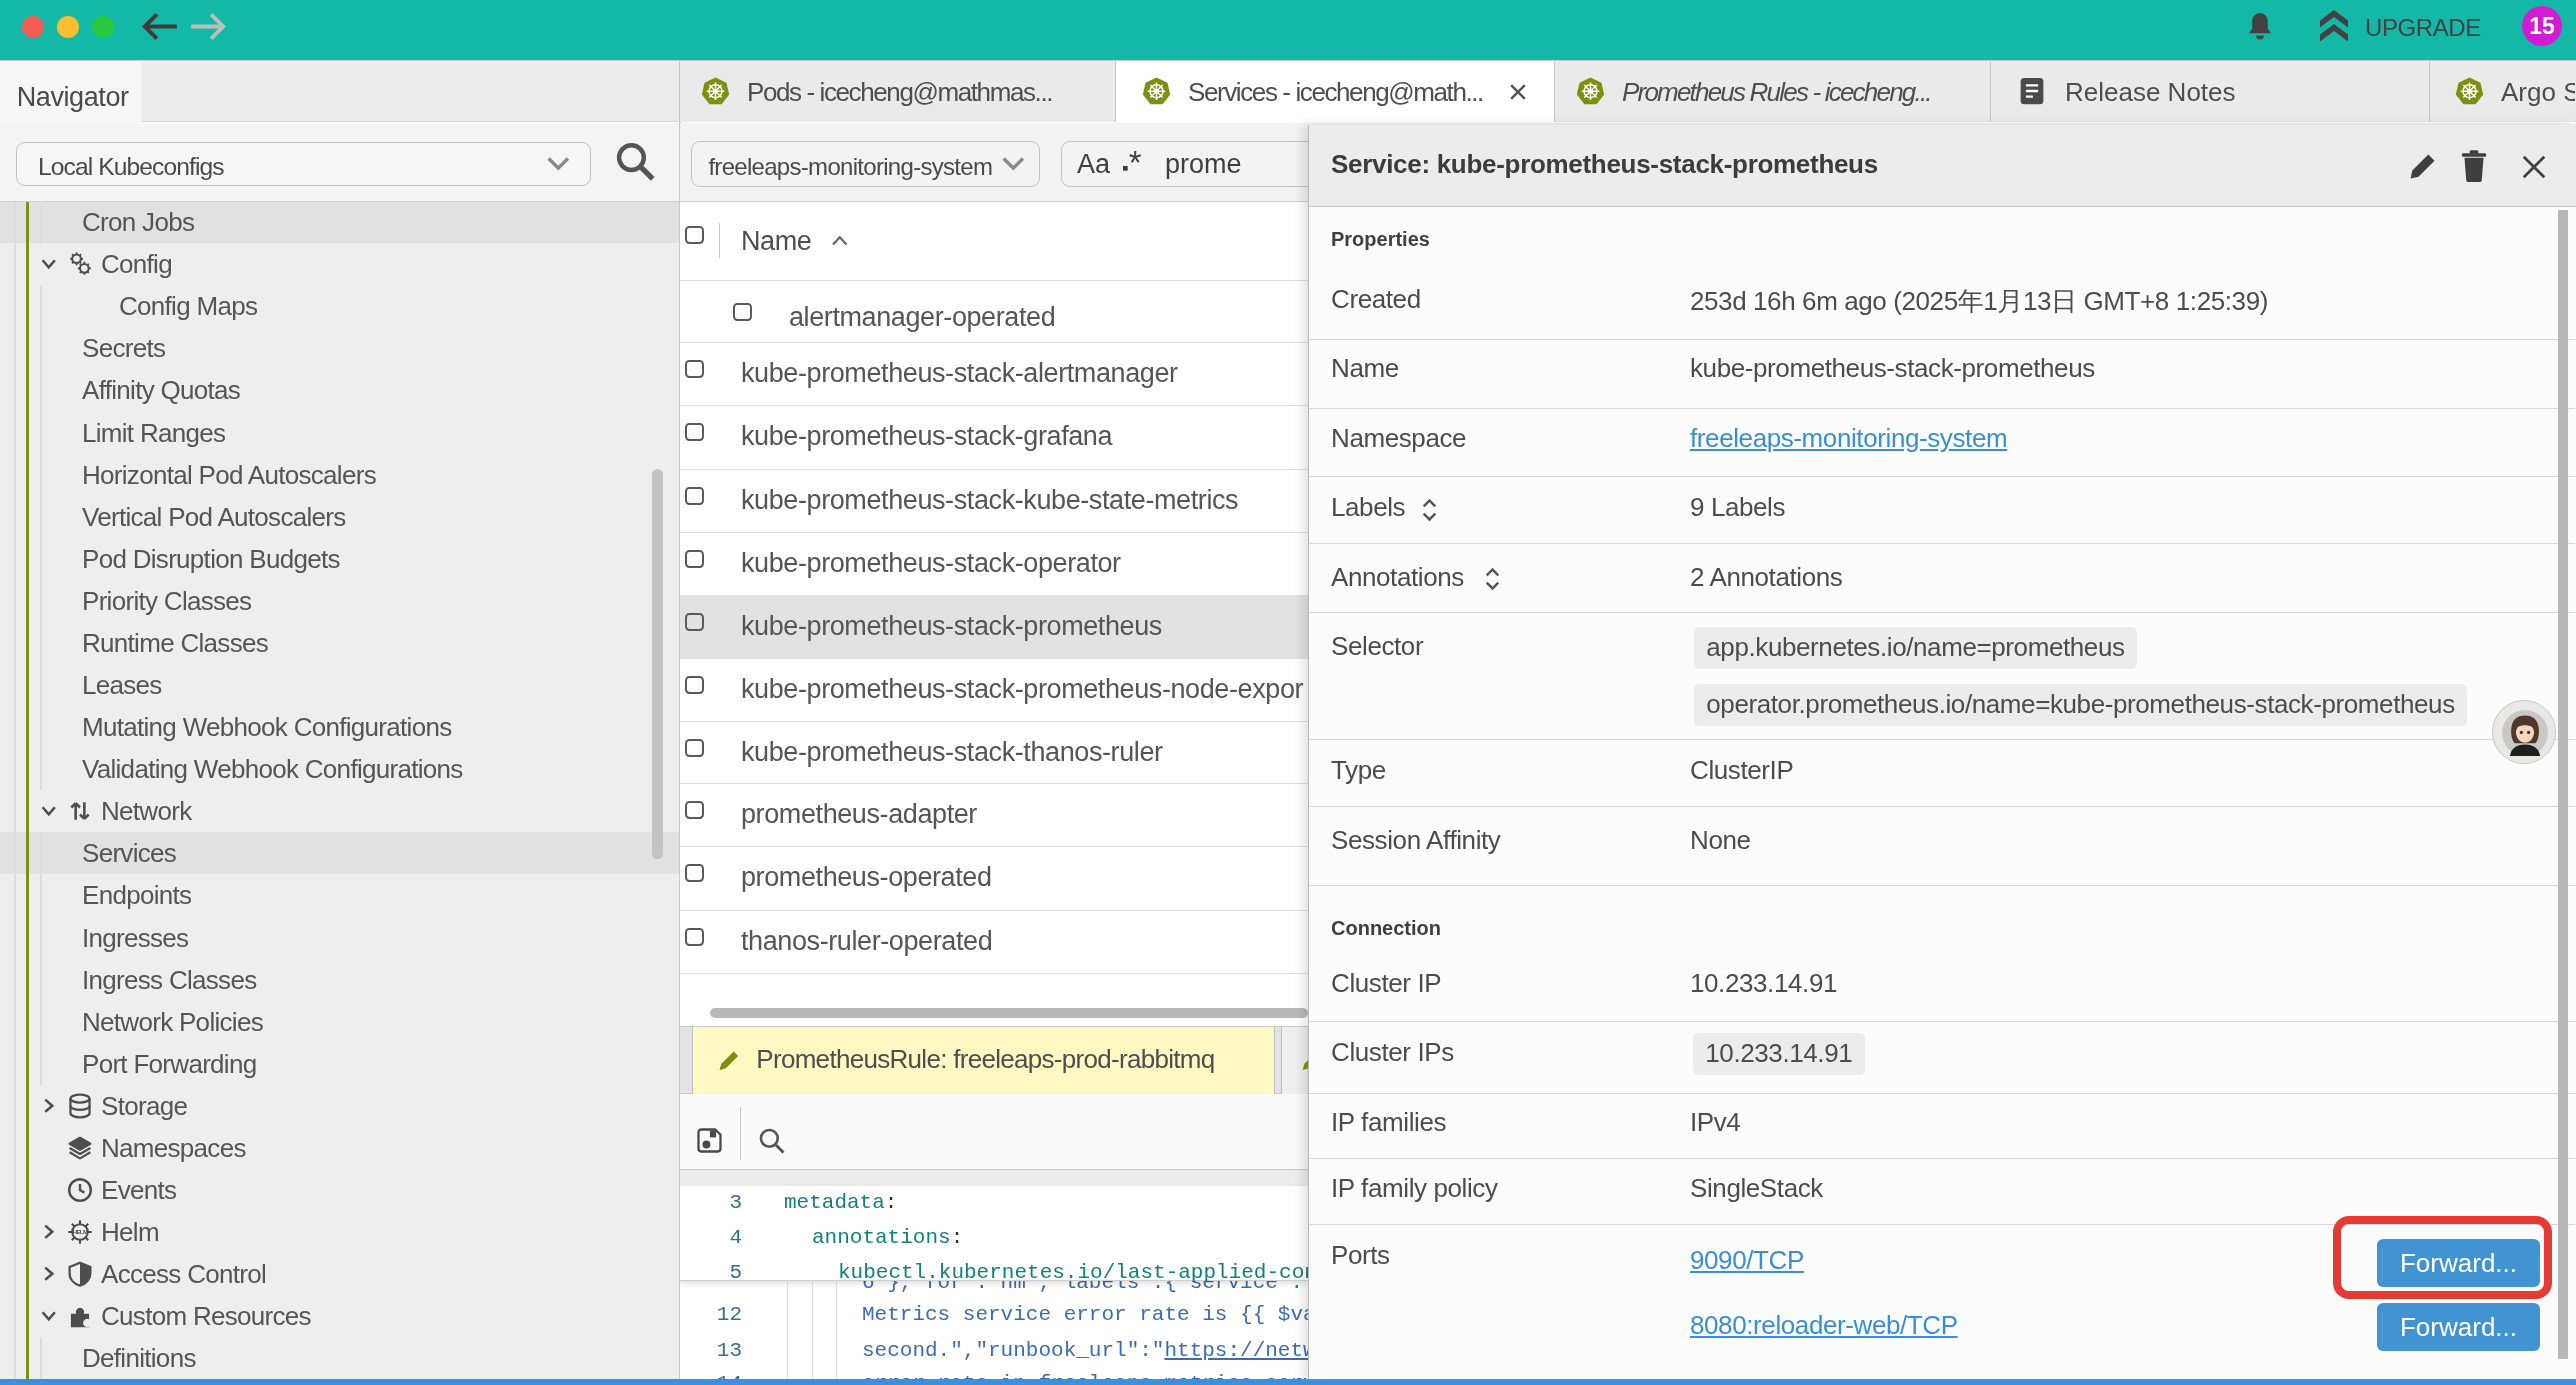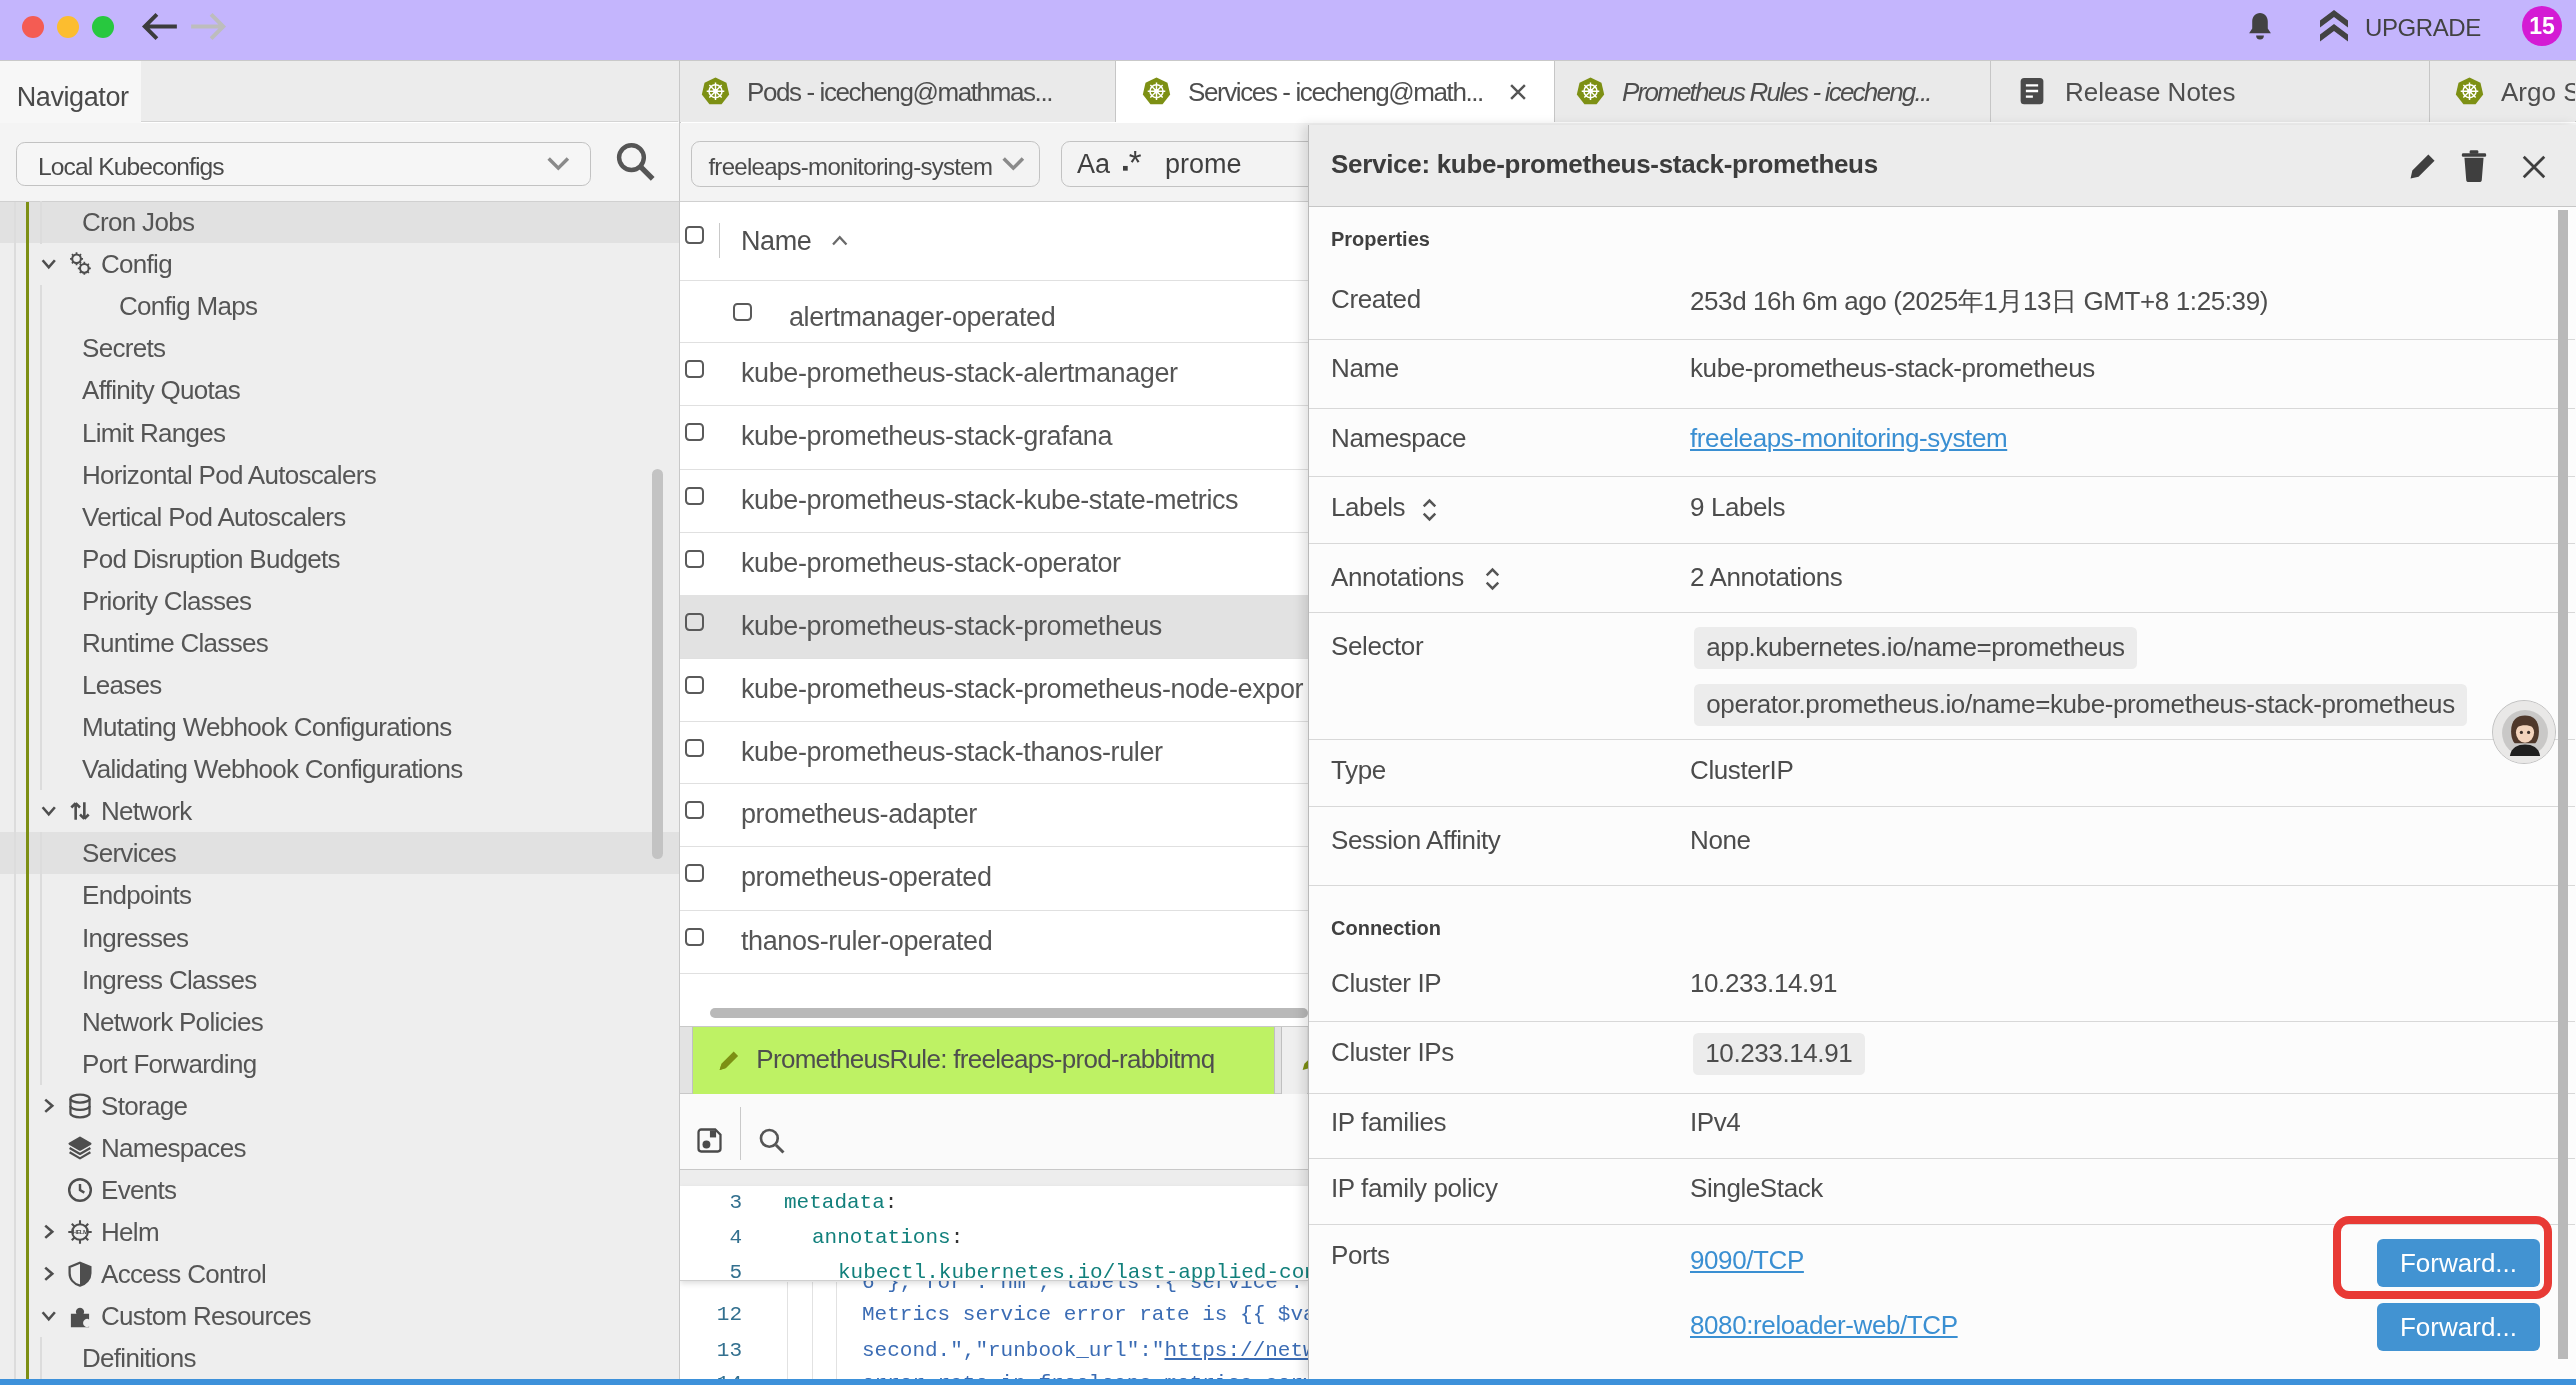--- a/index.html
+++ b/index.html
@@ -2,21 +2,21 @@
 <html style="font-size:14px"><head>
 <meta charset="utf-8">
 <style>
   * { margin:0; padding:0; box-sizing:border-box; }
   html,body { width:2576px; height:1385px; overflow:hidden; }
   body { font-family:"Liberation Sans", sans-serif; color:#4f4f4f; background:#fff; }
   #app { position:absolute; top:0; left:0; width:2576px; height:1385px; overflow:hidden; }
   .abs { position:absolute; }
 
   
-  #titlebar { top:0; left:0; width:2576px; height:60px; background:#c4b5fd; }
+  #titlebar { top:0; left:0; width:2576px; height:60px; background:#14b8a6; }
   .tl { border-radius:50%; width:22px; height:22px; top:16px; }
 
   
   #navheader { top:61px; left:0; width:679px; height:61px; background:#ececec; }
   #navheader .white { position:absolute; left:0; top:0; width:141px; height:62px; background:#f7f7f7; }
   #navheader .label { position:absolute; left:16.7px; top:21px; font-size:27px; letter-spacing:-0.4px; color:#4a4a4a; }
   #navheader .bline { position:absolute; left:141px; top:60px; width:537px; height:0.9px; background:#d4d4d4; }
 
   
   #tabstrip { top:61px; left:680px; width:1896px; height:61px; background:#eaeaea; }
@@ -424,21 +424,21 @@
     <div class="trow" style="top:708px; height:63px; line-height:63px;">
         <div class="cb" style="top:17.5px;"></div>
         <div class="nm">thanos-ruler-operated</div>
       </div>
     <div class="rborder" style="top:771px;"></div>
   </div>
   <div id="hscroll" class="abs"></div>
 
   <div id="dock" class="abs">
     <div style="position:absolute; left:0; top:0; width:628px; height:68px; background:#e3e3e3; border-top:0.9px solid #c8c8c8; border-bottom:0.9px solid #c8c8c8;"></div>
-    <div style="position:absolute; left:12.3px; top:0.9px; width:583px; height:67px; background:#bef264; border-left:0.9px solid #c0c0c0; border-right:0.9px solid #c0c0c0;">
+    <div style="position:absolute; left:12.3px; top:0.9px; width:583px; height:67px; background:#fef9c3; border-left:0.9px solid #c0c0c0; border-right:0.9px solid #c0c0c0;">
       <svg style="position:absolute; left:24px; top:21px;" width="24.6" height="24.6" viewBox="0 0 28 28">
           <path d="M3 25 L5 18 L19 4 L24 9 L10 23 Z M19 4 L24 9" fill="#7d9014"></path>
           <path d="M3 25 L9 23 L5 19 Z" fill="#7d9014"></path>
         </svg>
       <div style="position:absolute; left:63px; top:17.5px; font-size:26px; letter-spacing:-0.7px; color:#4e4e4e; white-space:nowrap;">PrometheusRule: freeleaps-prod-rabbitmq</div>
     </div>
     <div style="position:absolute; left:601px; top:0.9px; width:26px; height:67px; background:#efefef; border-left:0.9px solid #c0c0c0;">
       <svg style="position:absolute; left:17.5px; top:21px;" width="24.6" height="24.6" viewBox="0 0 28 28">
           <path d="M3 25 L5 18 L19 4 L24 9 L10 23 Z" fill="#7d9014"></path>
         </svg>

